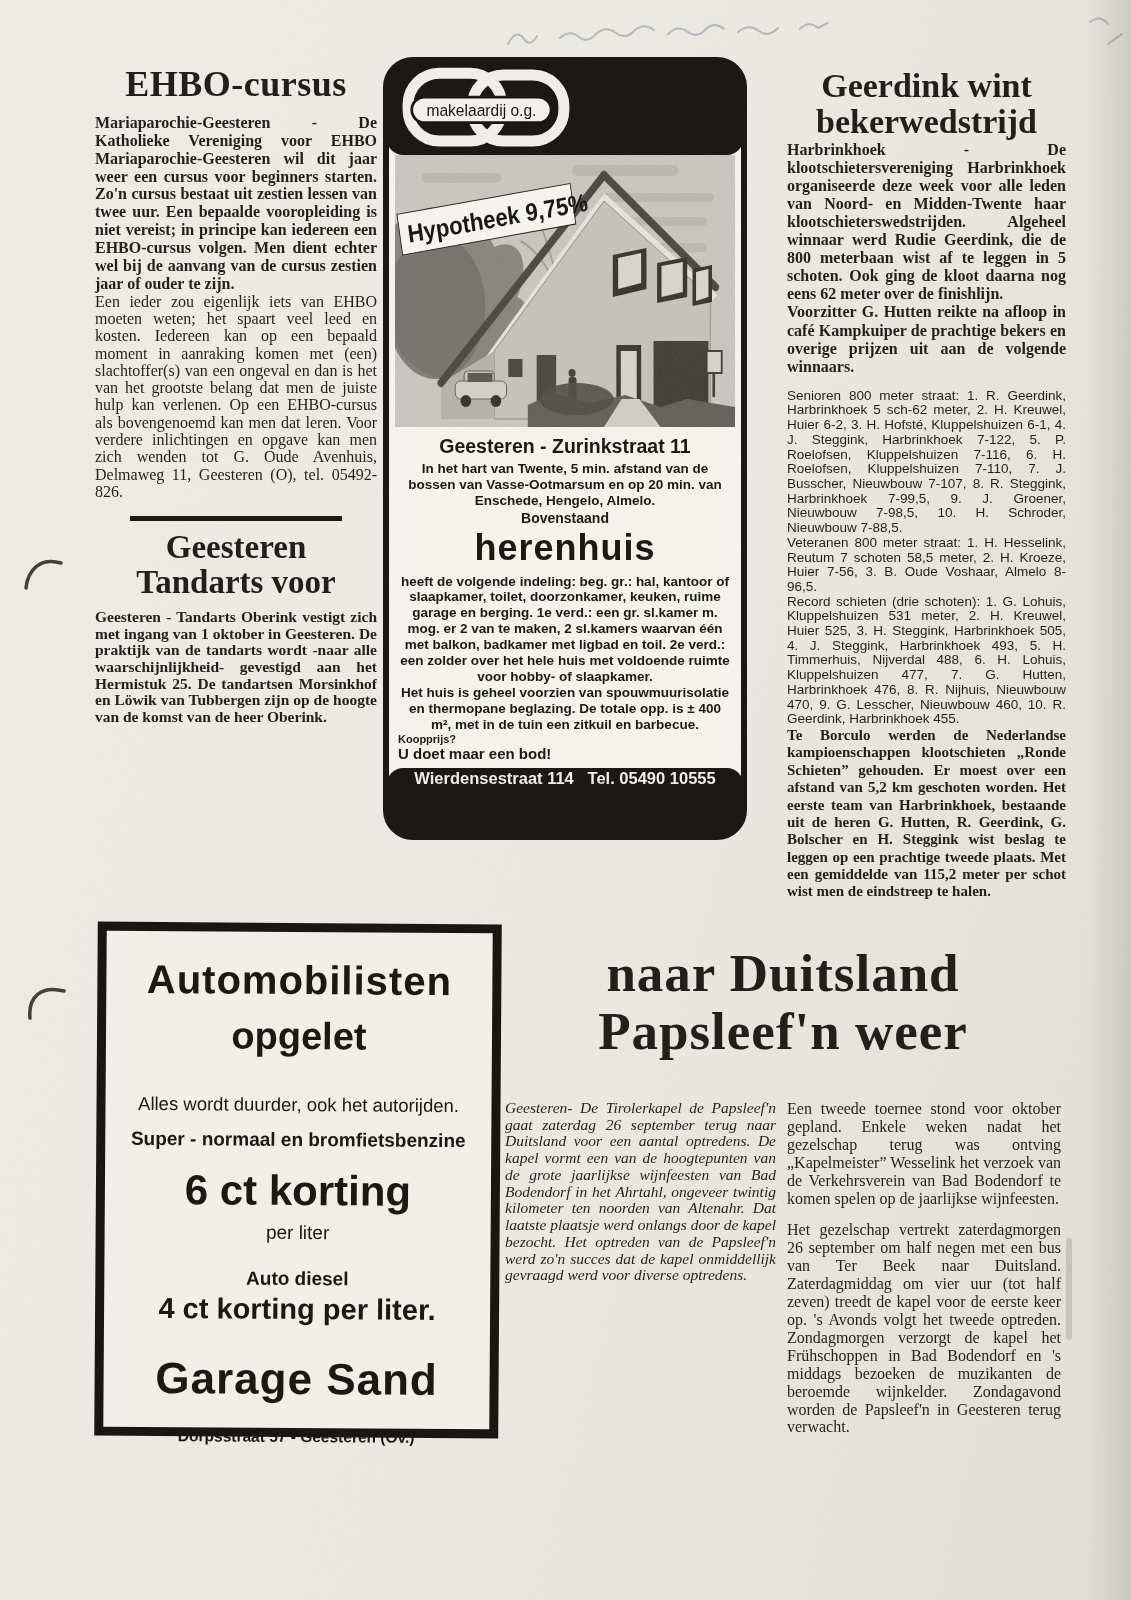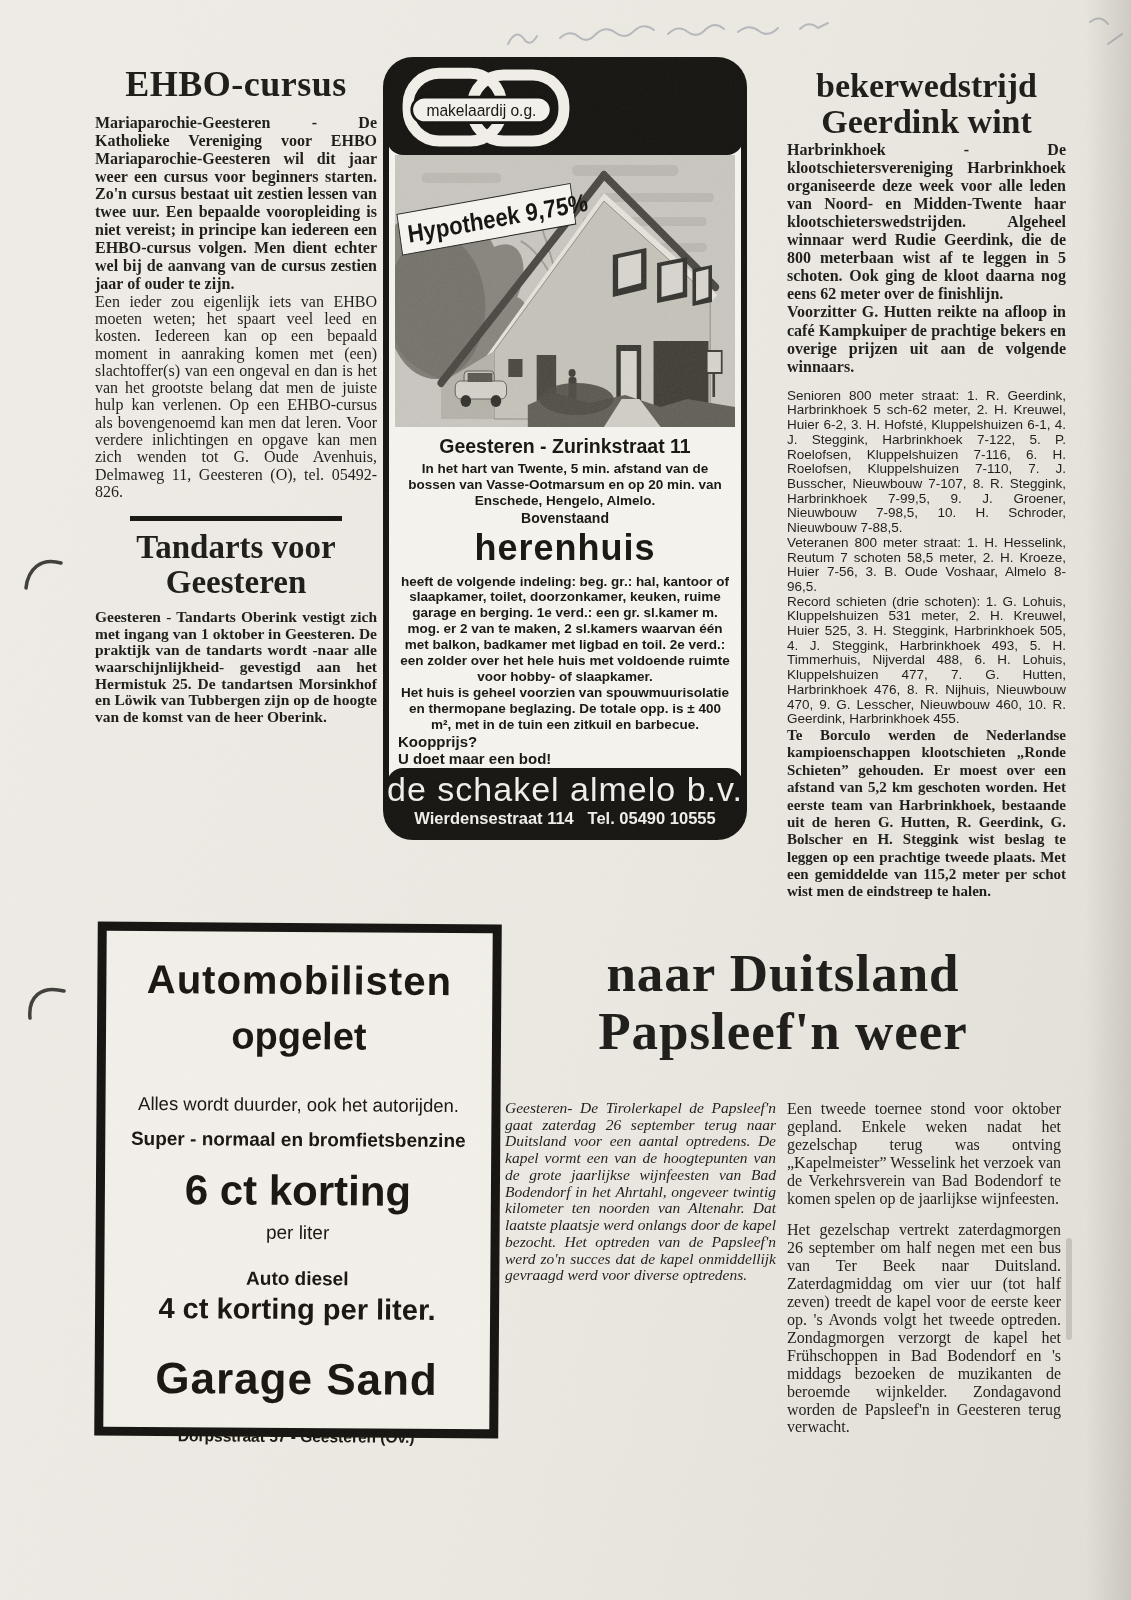--- a/index.html
+++ b/index.html
@@ -32,21 +32,21 @@
   .logo-svg{position:absolute;left:8px;top:3px;width:182px;height:88px;}
   .ads-photo{position:absolute;top:92px;left:6px;right:6px;height:272px;}
   .ads-photo svg{width:100%;height:100%;display:block;}
   .ads-text{position:absolute;top:366px;left:9px;right:9px;text-align:center;}
   .ads-h{font-weight:bold;font-size:19.5px;margin:6px 0 3px;}
   .ads-intro{font-weight:bold;font-size:13.5px;line-height:1.2;text-align:center !important;}
   .ads-kicker{font-weight:bold;font-size:14px;margin-top:8px;text-align:center !important;}
   .ads-big{font-weight:bold;font-size:36px;letter-spacing:1px;margin:1px 0 5px;text-align:center !important;}
   .ads-desc{font-weight:bold;font-size:13.5px;line-height:1.18;text-align:center !important;}
   .ads-desc2{font-weight:bold;font-size:13.5px;line-height:1.18;margin-top:7px;text-align:center !important;}
-  .ads-q{font-weight:bold;font-size:15px;margin-top:9px;text-align:left;}
+  .ads-q{font-weight:bold;font-size:11px;margin-top:9px;text-align:left;}
   .ads-a{font-weight:bold;font-size:15px;margin-top:2px;text-align:right;}
   .ads-footer{position:absolute;bottom:-2px;left:-2px;right:-2px;height:68px;background:#161411;
     border-radius:16px 16px 26px 26px;color:#f2efe9;text-align:center;}
   .ads-co{font-size:34px;line-height:1.1;margin-top:3px;letter-spacing:1px;white-space:nowrap;}
   .ads-addr{font-weight:bold;font-size:16.5px;margin-top:1px;}
 
   
   .col-right{position:absolute;left:787px;top:68px;width:279px;}
   .geerdink-title{font-weight:bold;font-size:34px;line-height:1.07;text-align:center;margin:0;}
   .geerdink-title span{display:block;}
@@ -103,22 +103,22 @@
     <rect x="1066" y="1238" width="6" height="102" rx="3" fill="#8e8b84" opacity=".35"></rect>
   </svg>
 
   <section class="col-left">
     <h1 class="ehbo-title">EHBO-cursus</h1>
     <p class="ehbo-p1">Mariaparochie-Geesteren - De Katholieke Vereniging voor EHBO Mariaparochie-Geesteren wil dit jaar weer een cursus voor beginners starten. Zo'n cursus bestaat uit zestien lessen van twee uur. Een bepaalde vooropleiding is niet vereist; in principe kan iedereen een EHBO-cursus volgen. Men dient echter wel bij de aanvang van de cursus zestien jaar of ouder te zijn.</p>
     <p class="ehbo-p2">Een ieder zou eigenlijk iets van EHBO moeten weten; het spaart veel leed en kosten. Iedereen kan op een bepaald moment in aanraking komen met (een) slachtoffer(s) van een ongeval en dan is het van het grootste belang dat men de juiste hulp kan verlenen. Op een EHBO-cursus als bovengenoemd kan men dat leren. Voor verdere inlichtingen en opgave kan men zich wenden tot G. Oude Avenhuis, Delmaweg 11, Geesteren (O), tel. 05492-826.</p>
 
     <div class="section-rule"></div>
     <h2 class="tandarts-title">
+      <span>Geesteren</span>
       <span>Tandarts voor</span>
-      <span>Geesteren</span>
     </h2>
     <p class="tandarts-body">Geesteren - Tandarts Oberink vestigt zich met ingang van 1 oktober in Geesteren. De praktijk van de tandarts wordt -naar alle waarschijnlijkheid- gevestigd aan het Hermistuk 25. De tandartsen Morsinkhof en Löwik van Tubbergen zijn op de hoogte van de komst van de heer Oberink.</p>
   </section>
 
   <section class="ad-schakel">
     <div class="ads-header">
       <svg class="logo-svg" viewBox="0 0 190 96">
         <rect x="10" y="10" width="102" height="74" rx="34" fill="none" stroke="#f2efe9" stroke-width="12"></rect>
         <rect x="80" y="12" width="100" height="72" rx="34" fill="none" stroke="#f2efe9" stroke-width="12"></rect>
         <rect x="14" y="36" width="152" height="28" rx="14" fill="#f4f2ec" stroke="#14120e" stroke-width="3"></rect>
@@ -204,29 +204,28 @@
       <p class="ads-intro">In het hart van Twente, 5 min. afstand van de bossen van Vasse-Ootmarsum en op 20 min. van Enschede, Hengelo, Almelo.</p>
       <p class="ads-kicker">Bovenstaand</p>
       <div class="ads-big">herenhuis</div>
       <p class="ads-desc">heeft de volgende indeling: beg. gr.: hal, kantoor of slaapkamer, toilet, doorzonkamer, keuken, ruime garage en berging. 1e verd.: een gr. sl.kamer m. mog. er 2 van te maken, 2 sl.kamers waarvan één met balkon, badkamer met ligbad en toil. 2e verd.: een zolder over het hele huis met voldoende ruimte voor hobby- of slaapkamer.</p>
       <p class="ads-desc2">Het huis is geheel voorzien van spouwmuurisolatie en thermopane beglazing. De totale opp. is ± 400 m², met in de tuin een zitkuil en barbecue.</p>
       <p class="ads-q">Koopprijs?</p>
       <p class="ads-a">U doet maar een bod!</p>
     </div>
 
     <div class="ads-footer">
-      <div class="ads-co">de schakel almelo b.v.</div>
       <div class="ads-addr">Wierdensestraat 114&nbsp;&nbsp;&nbsp;Tel. 05490 10555</div>
     </div>
   </section>
 
   <section class="col-right">
     <h1 class="geerdink-title">
+      <span>Geerdink wint</span>
       <span>bekerwedstrijd</span>
-      <span>Geerdink wint</span>
     </h1>
     <p class="g-p1">Harbrinkhoek - De klootschietersvereniging Harbrinkhoek organiseerde deze week voor alle leden van Noord- en Midden-Twente haar klootschieterswedstrijden. Algeheel winnaar werd Rudie Geerdink, die de 800 meterbaan wist af te leggen in 5 schoten. Ook ging de kloot daarna nog eens 62 meter over de finishlijn.</p>
     <p class="g-p2">Voorzitter G. Hutten reikte na afloop in café Kampkuiper de prachtige bekers en overige prijzen uit aan de volgende winnaars.</p>
     <div class="results">
       <p><span class="rlabel">Senioren 800 meter straat:</span> <span>1. R. Geerdink, Harbrinkhoek 5 sch-62 meter, 2. H. Kreuwel, Huier 6-2, 3. H. Hofsté, Kluppelshuizen 6-1, 4. J. Steggink, Harbrinkhoek 7-122, 5. P. Roelofsen, Kluppelshuizen 7-116, 6. H. Roelofsen, Kluppelshuizen 7-110, 7. J. Busscher, Nieuwbouw 7-107, 8. R. Steggink, Harbrinkhoek 7-99,5, 9. J. Groener, Nieuwbouw 7-98,5, 10. H. Schroder, Nieuwbouw 7-88,5.</span></p>
       <p><span class="rlabel">Veteranen 800 meter straat:</span> <span>1. H. Hesselink, Reutum 7 schoten 58,5 meter, 2. H. Kroeze, Huier 7-56, 3. B. Oude Voshaar, Almelo 8-96,5.</span></p>
       <p><span class="rlabel">Record schieten (drie schoten):</span> <span>1. G. Lohuis, Kluppelshuizen 531 meter, 2. H. Kreuwel, Huier 525, 3. H. Steggink, Harbrinkhoek 505, 4. J. Steggink, Harbrinkhoek 493, 5. H. Timmerhuis, Nijverdal 488, 6. H. Lohuis, Kluppelshuizen 477, 7. G. Hutten, Harbrinkhoek 476, 8. R. Nijhuis, Nieuwbouw 470, 9. G. Lesscher, Nieuwbouw 460, 10. R. Geerdink, Harbrinkhoek 455.</span></p>
     </div>
     <p class="g-p3">Te Borculo werden de Nederlandse kampioenschappen klootschieten „Ronde Schieten” gehouden. Er moest over een afstand van 5,2 km geschoten worden. Het eerste team van Harbrinkhoek, bestaande uit de heren G. Hutten, R. Geerdink, G. Bolscher en H. Steggink wist beslag te leggen op een prachtige tweede plaats. Met een gemiddelde van 115,2 meter per schot wist men de eindstreep te halen.</p>
   </section>

